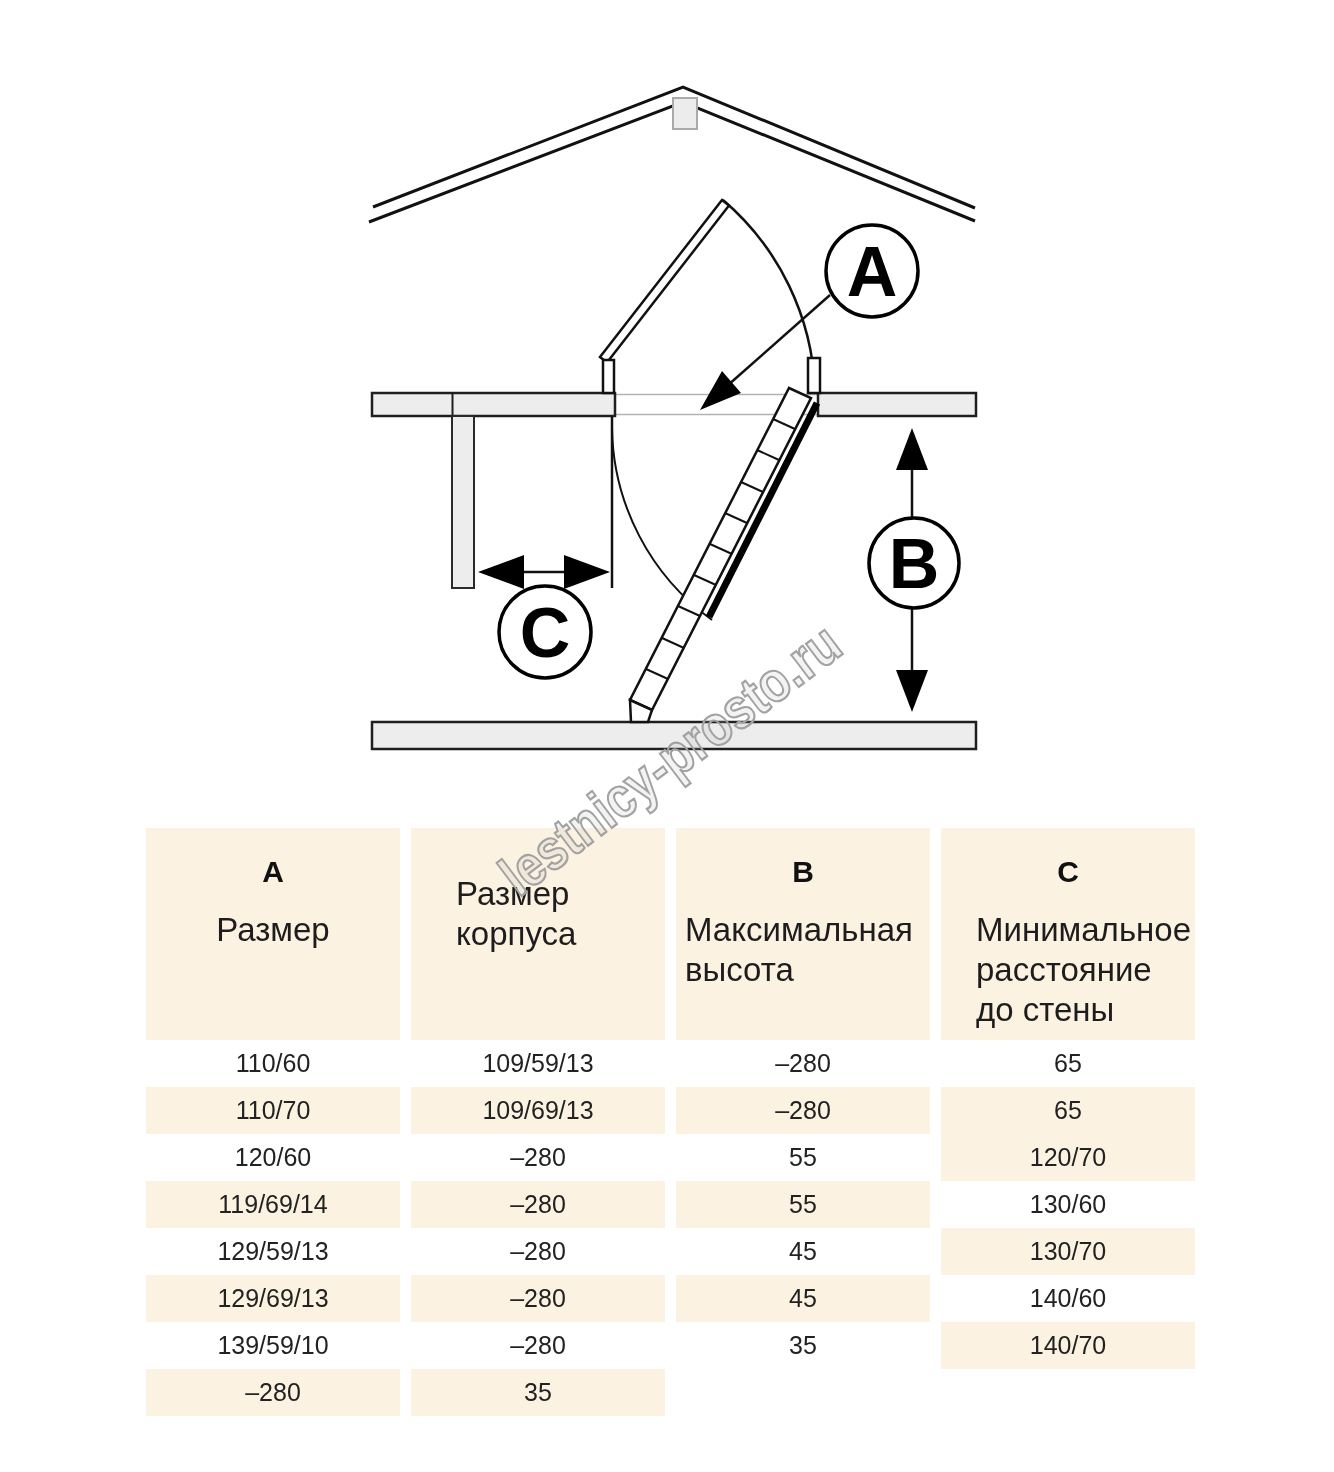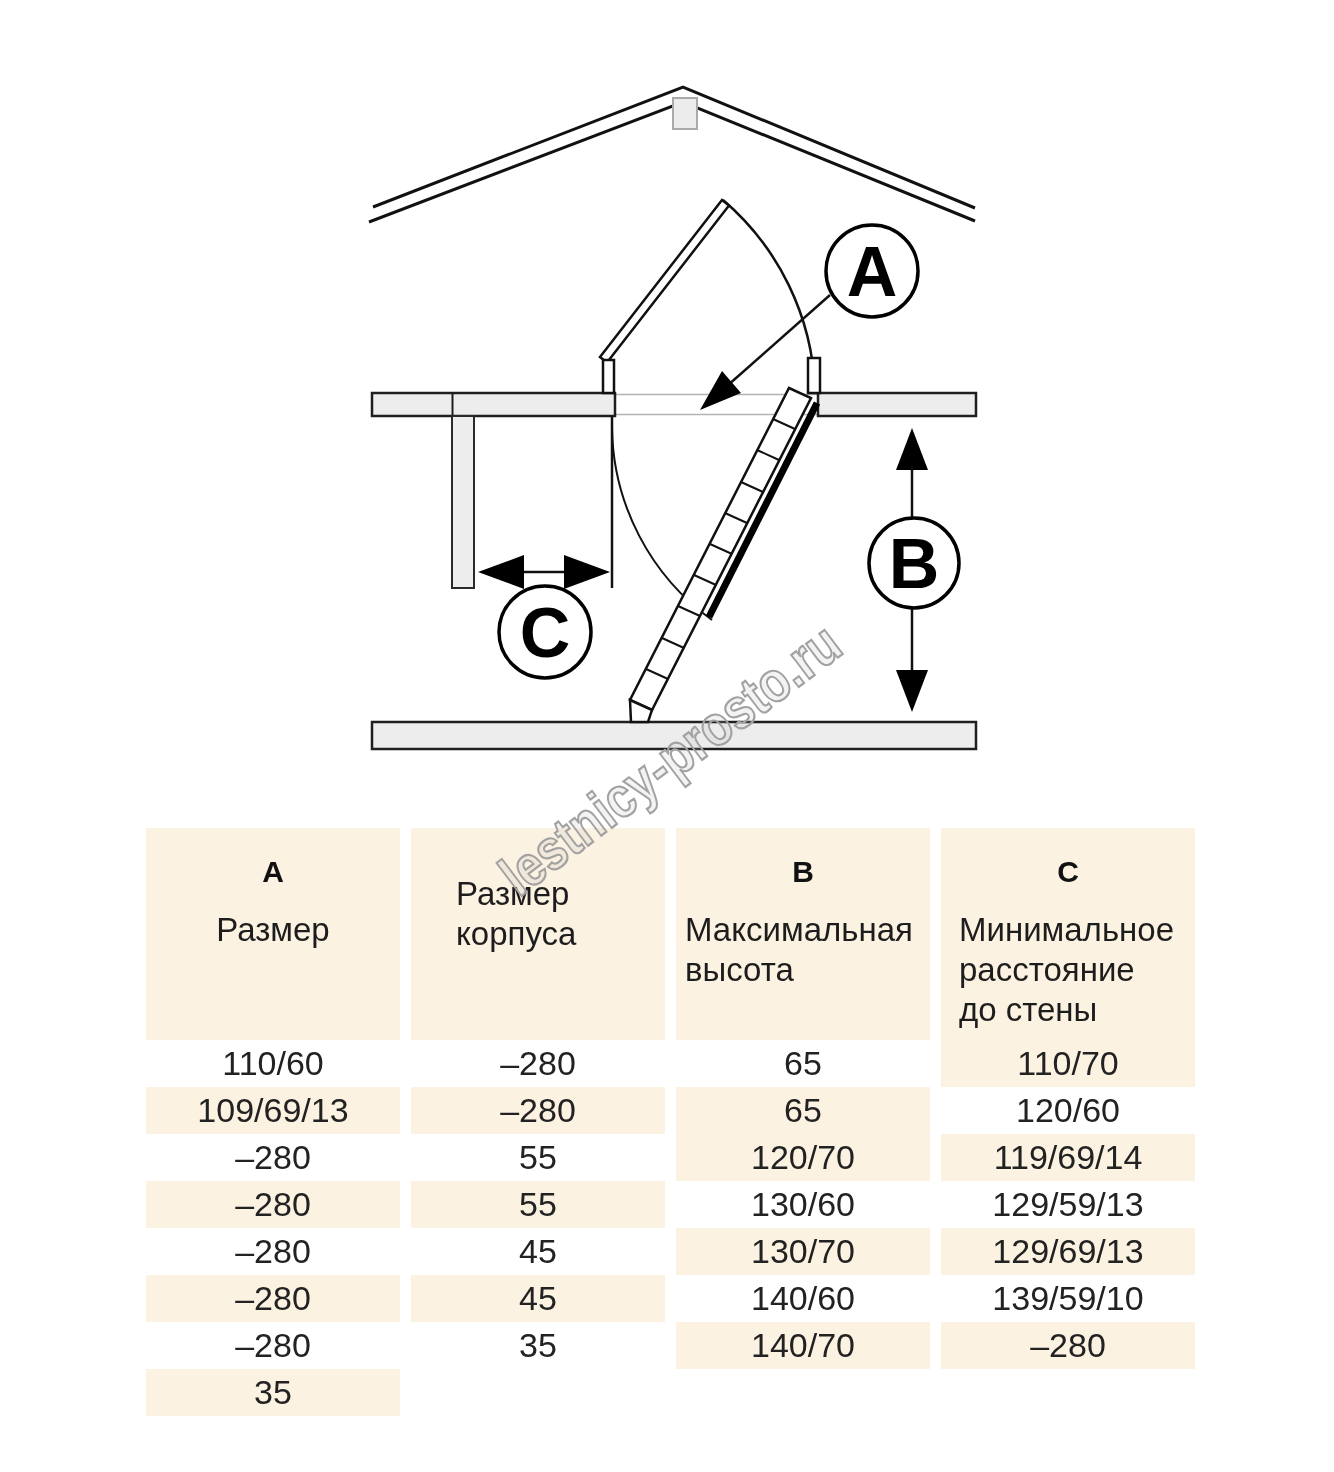--- a/index.html
+++ b/index.html
@@ -22,22 +22,22 @@
   #spec-table{
     position:absolute;left:146px;top:828px;width:1049px;z-index:2;
     display:grid;grid-template-columns:254px 254px 254px 254px;column-gap:11px;row-gap:0;
   }
   .hd{background:#fcf2e2;height:212px;box-sizing:border-box;padding-top:26px;}
   .hd .letter{font-weight:bold;font-size:30px;line-height:36px;text-align:center;color:#111;}
   .hd .lbl{margin-top:20px;font-size:33px;line-height:40px;white-space:pre-line;color:#1d1d1d;}
   .hd.c1 .lbl{text-align:center;}
   .hd.c2 .lbl{padding-left:45px;}
   .hd.c3 .lbl{padding-left:9px;}
-  .hd.c4 .lbl{padding-left:18px;}
-  .cell{height:47px;line-height:47px;font-size:34px;text-align:center;color:#222;}
+  .hd.c4 .lbl{padding-left:18px;margin-left:17px;}
+  .cell{height:47px;line-height:47px;font-size:25px;text-align:center;color:#222;}
   .cell.striped{background:#fcf2e2;}
 </style>
 </head>
 <body>
 
 <div id="stage">
 
   <svg id="diagram-svg" width="1334" height="820" viewBox="0 0 1334 820">
 
     <polyline points="369,222 683,102 975,221" fill="none" stroke="#111" stroke-width="3"></polyline>
@@ -129,20 +129,21 @@
 высота</div>
     </div>
     <div class="hd c4">
       <div class="letter">C</div>
       <div class="lbl">Минимальное
 расстояние
 до стены</div>
     </div>
 
     <div class="cell">110/60</div>
+    <div class="cell">109/59/13</div>
     <div class="cell">–280</div>
     <div class="cell">65</div>
 
     <div class="cell striped">110/70</div>
     <div class="cell striped">109/69/13</div>
     <div class="cell striped">–280</div>
     <div class="cell striped">65</div>
 
     <div class="cell">120/60</div>
     <div class="cell">–280</div>

